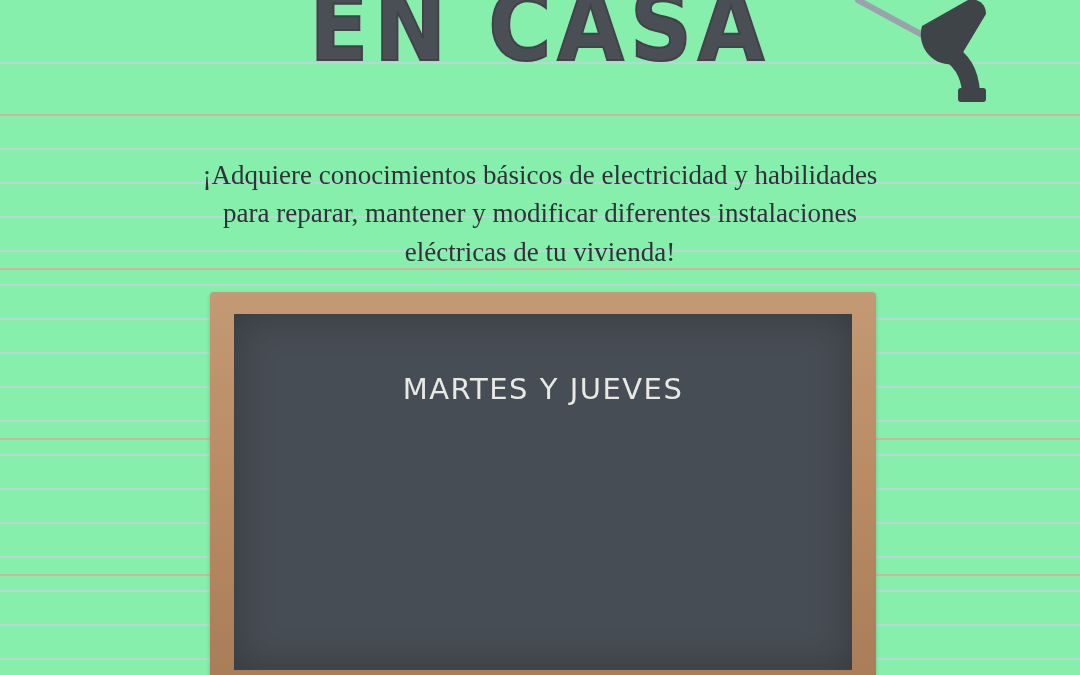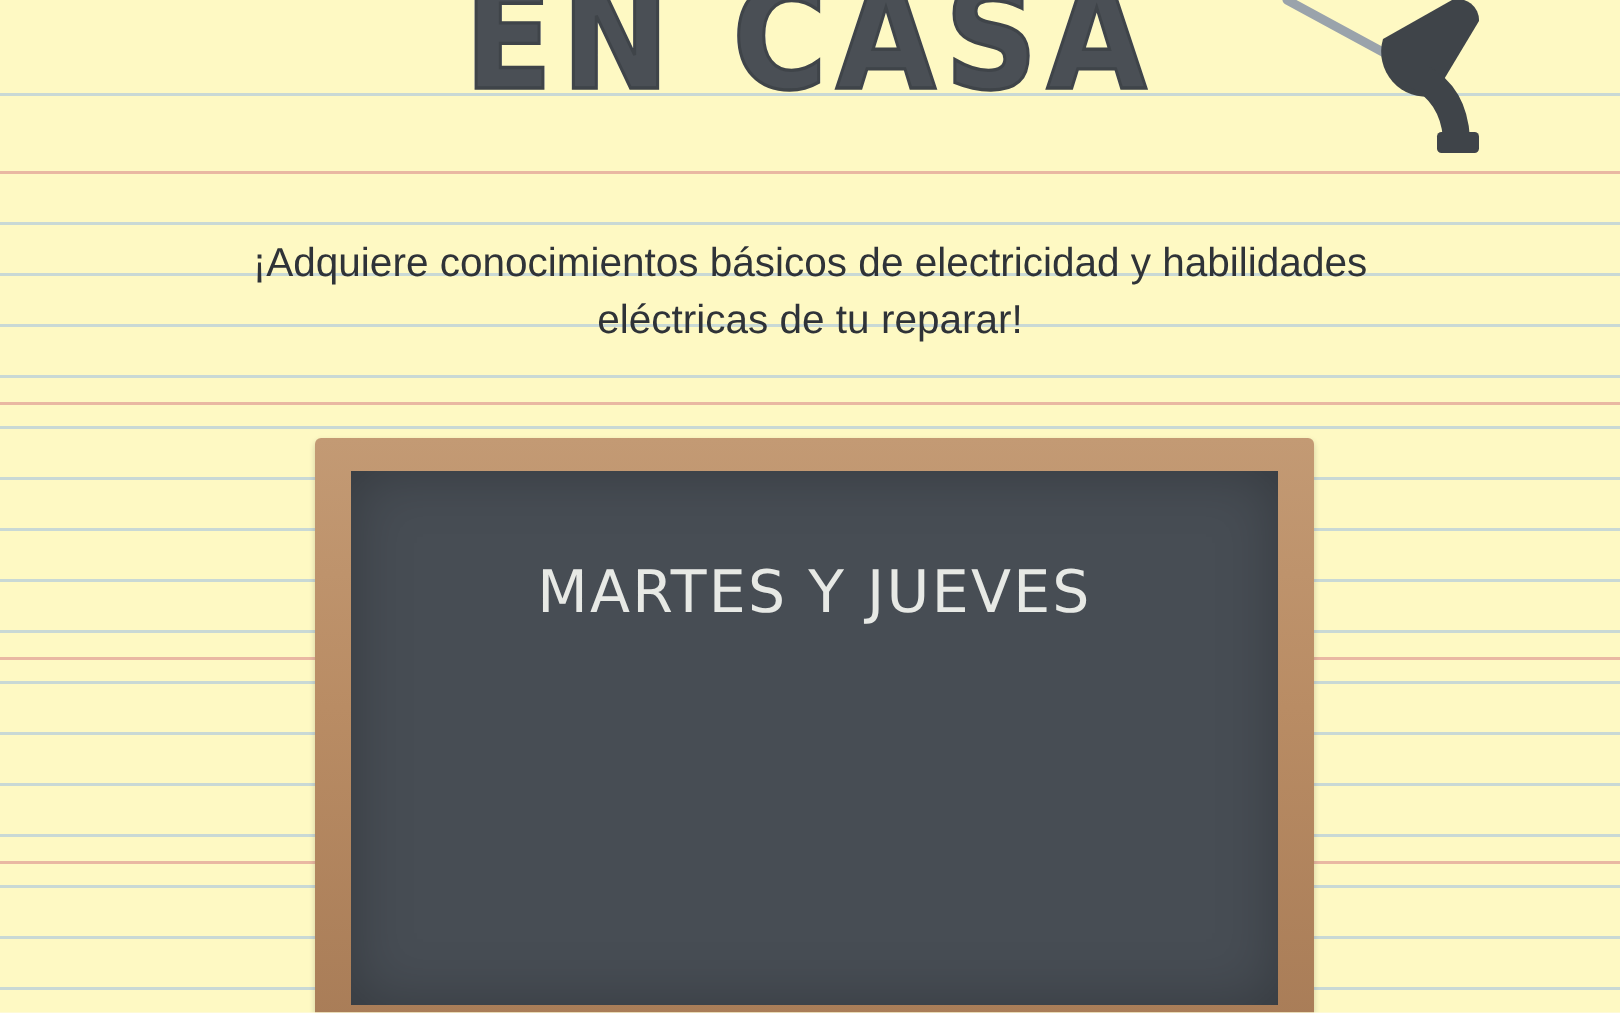--- a/index.html
+++ b/index.html
@@ -12,21 +12,21 @@
     overflow: hidden;
     background: #fdfcf8;
     font-family: "Liberation Sans", sans-serif;
     position: relative;
   }
 
   
   #poster {
     position: absolute;
     inset: 0;
-    background: #fef9c3;
+    background: #86efac;
     overflow: hidden;
   }
   .rule-layer {
     position: absolute;
     inset: 0;
     pointer-events: none;
   }
   .rule {
     position: absolute;
     left: 0;
@@ -75,21 +75,21 @@
   
   .intro {
     position: absolute;
     top: 156px;
     left: 96px;
     width: 888px;
     text-align: center;
     font-size: 27px;
     line-height: 1.42;
     color: #2f3338;
-    font-family: Liberation Sans, sans-serif;
+    font-family: Liberation Serif, serif;
   }
   .intro p {
     margin: 0;
   }
 
   
   .board-frame {
     position: absolute;
     top: 292px;
     left: 210px;
@@ -106,21 +106,21 @@
     height: 100%;
     background: #474d54;
     box-shadow: inset 0 0 40px rgba(0,0,0,.25);
     box-sizing: border-box;
     padding-top: 56px;
     text-align: center;
   }
   .chalk {
     font-family: "DejaVu Sans", sans-serif;
     color: #f2f3ef;
-    font-size: 39px;
+    font-size: 29px;
     letter-spacing: 1.5px;
     line-height: 1.32;
     text-transform: uppercase;
     opacity: .94;
   }
   .chalk-block {
     margin-bottom: 30px;
   }
   .chalk-block:last-child {
     margin-bottom: 0;
@@ -164,21 +164,22 @@
 
   <svg class="plug" viewBox="0 0 160 130">
     <line x1="22" y1="8" x2="92" y2="46" stroke="#9aa3ab" stroke-width="6" stroke-linecap="round"></line>
     <path d="M86 34 L132 8 A14 14 0 0 1 150 22 L120 72 A30 30 0 0 1 86 34 Z" fill="#3f4449"></path>
     <path d="M104 66 q20 10 22 34 l18 0 q-2 -34 -28 -48 Z" fill="#3f4449"></path>
     <rect x="122" y="96" width="28" height="14" rx="3" fill="#3f4449"></rect>
   </svg>
 
   <div class="intro">
     <p>¡Adquiere conocimientos básicos de electricidad y habilidades</p>
-    <p>eléctricas de tu reparar!</p>
+    <p>para reparar, mantener y modificar diferentes instalaciones</p>
+    <p>eléctricas de tu vivienda!</p>
   </div>
 
   <div class="board-frame">
     <div class="board">
 
       <div class="chalk chalk-block">
         <span class="chalk-line">MARTES Y JUEVES</span>
       </div>
 
 

